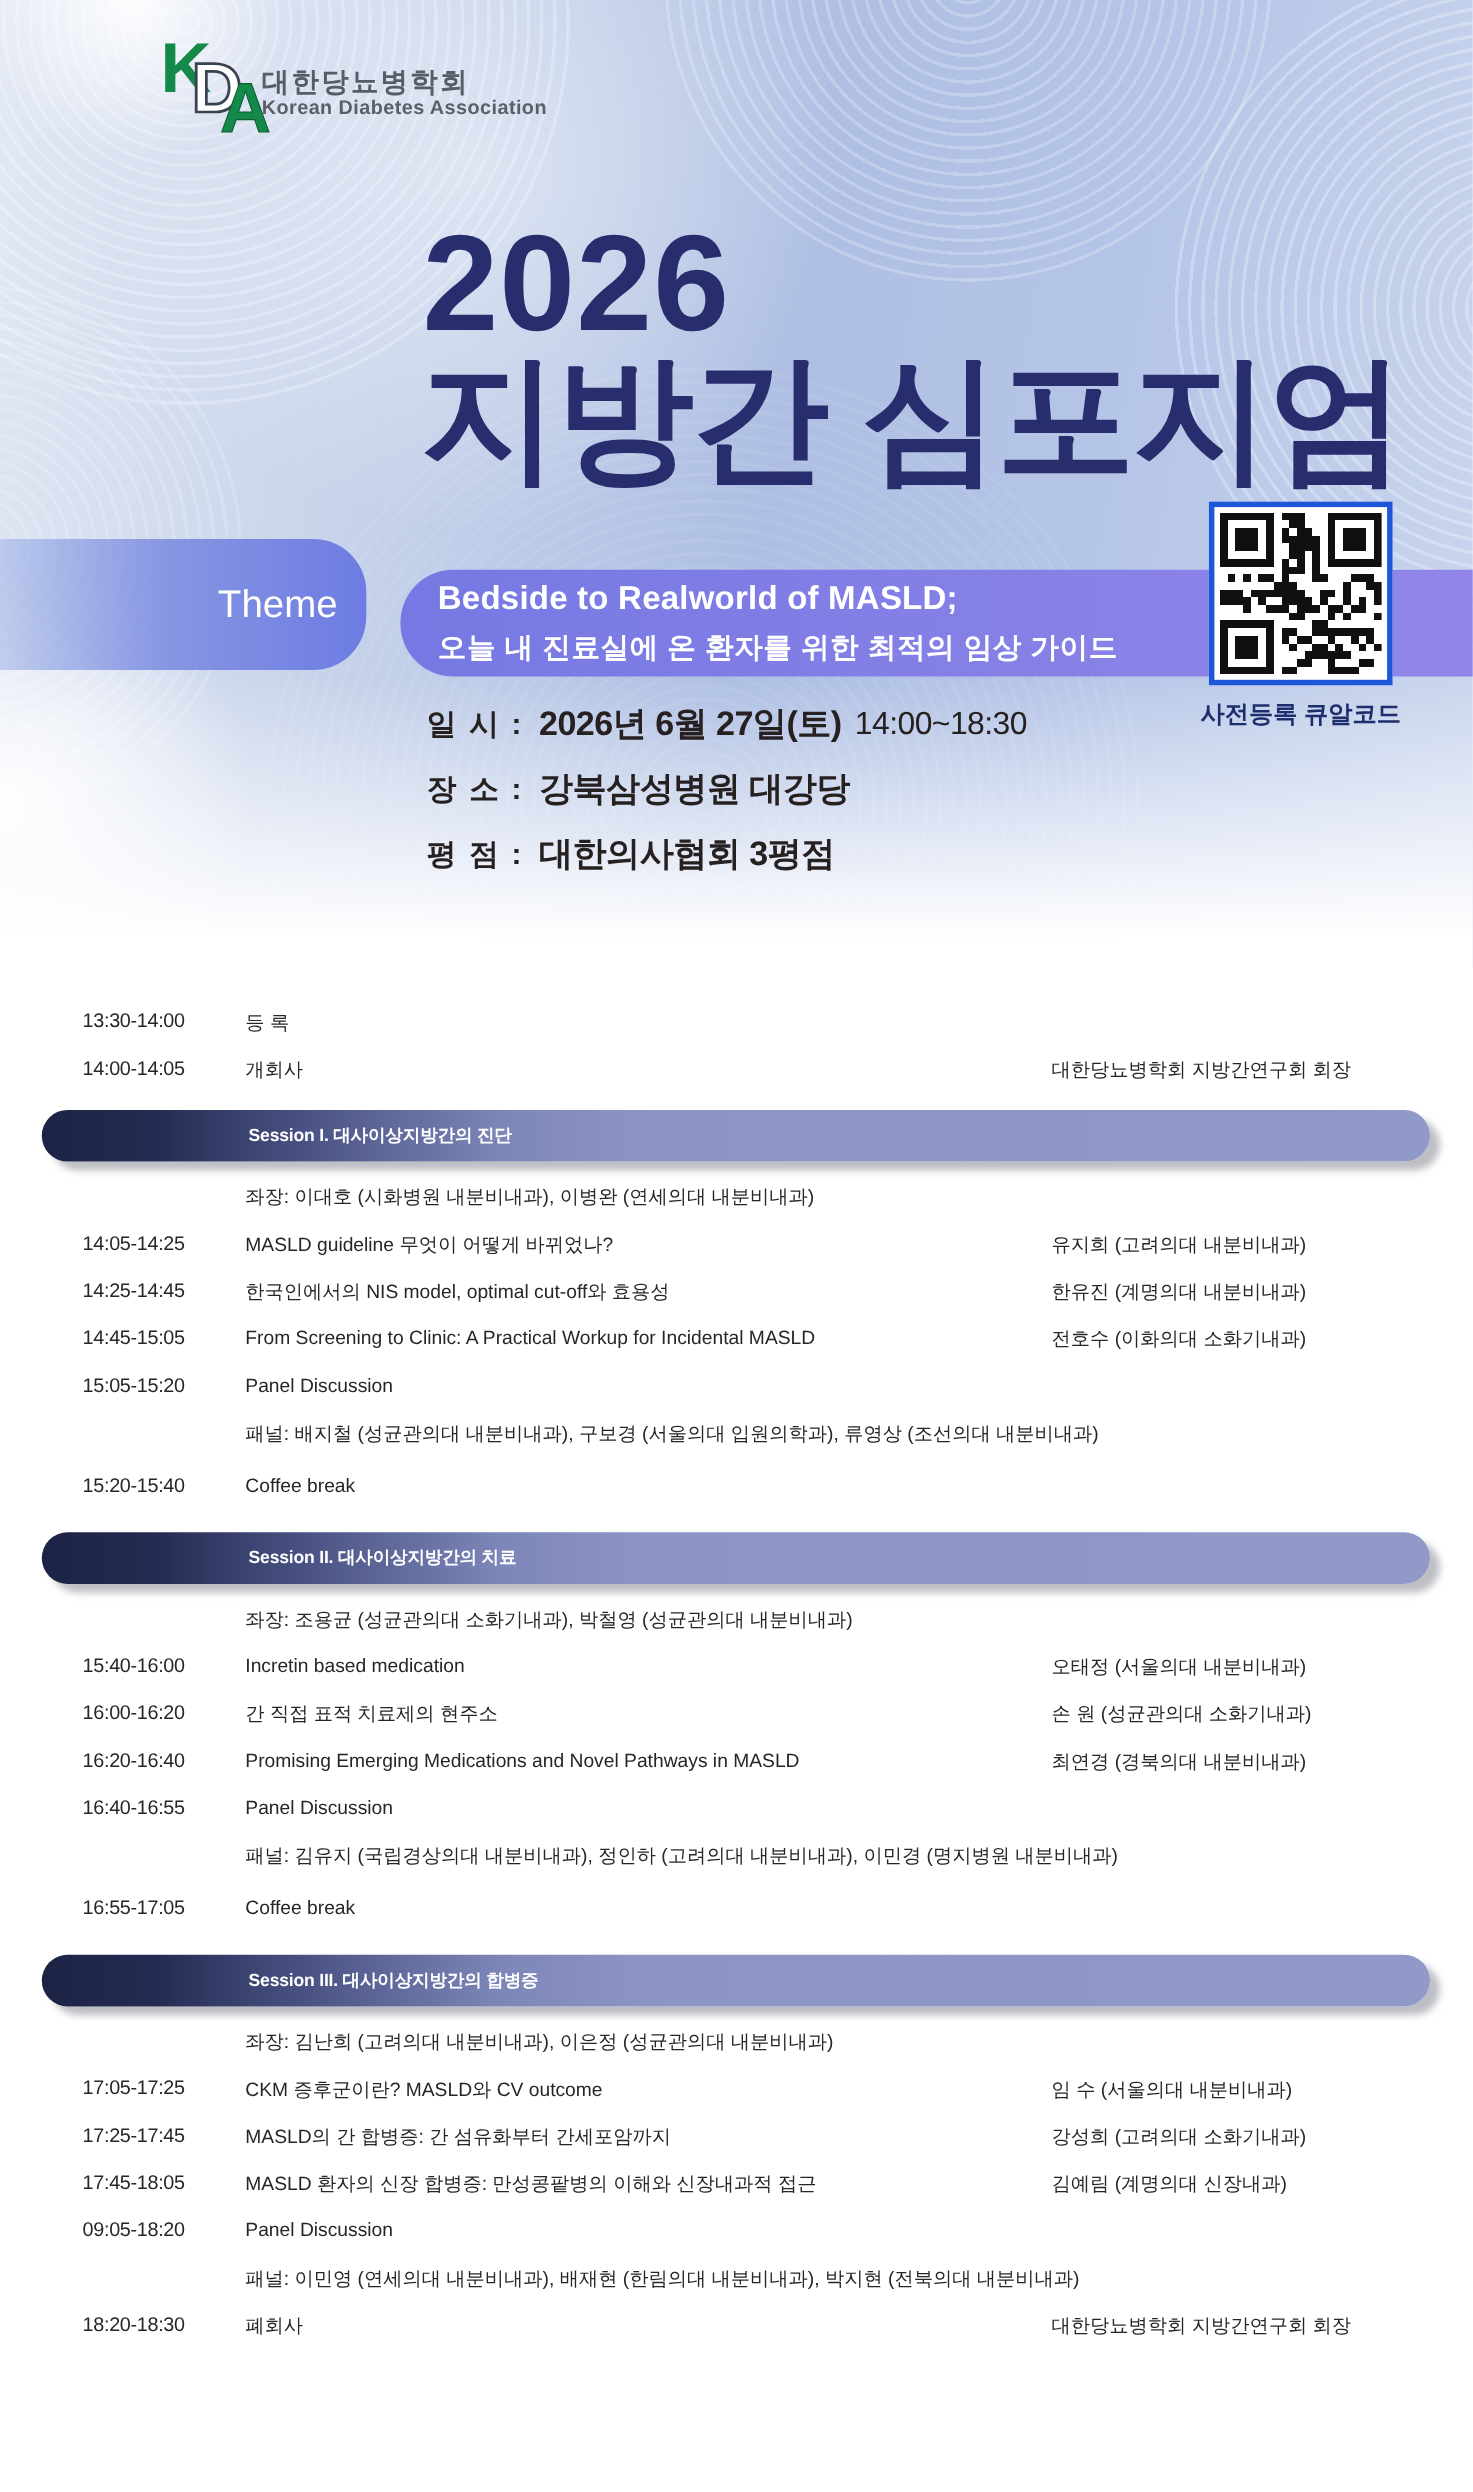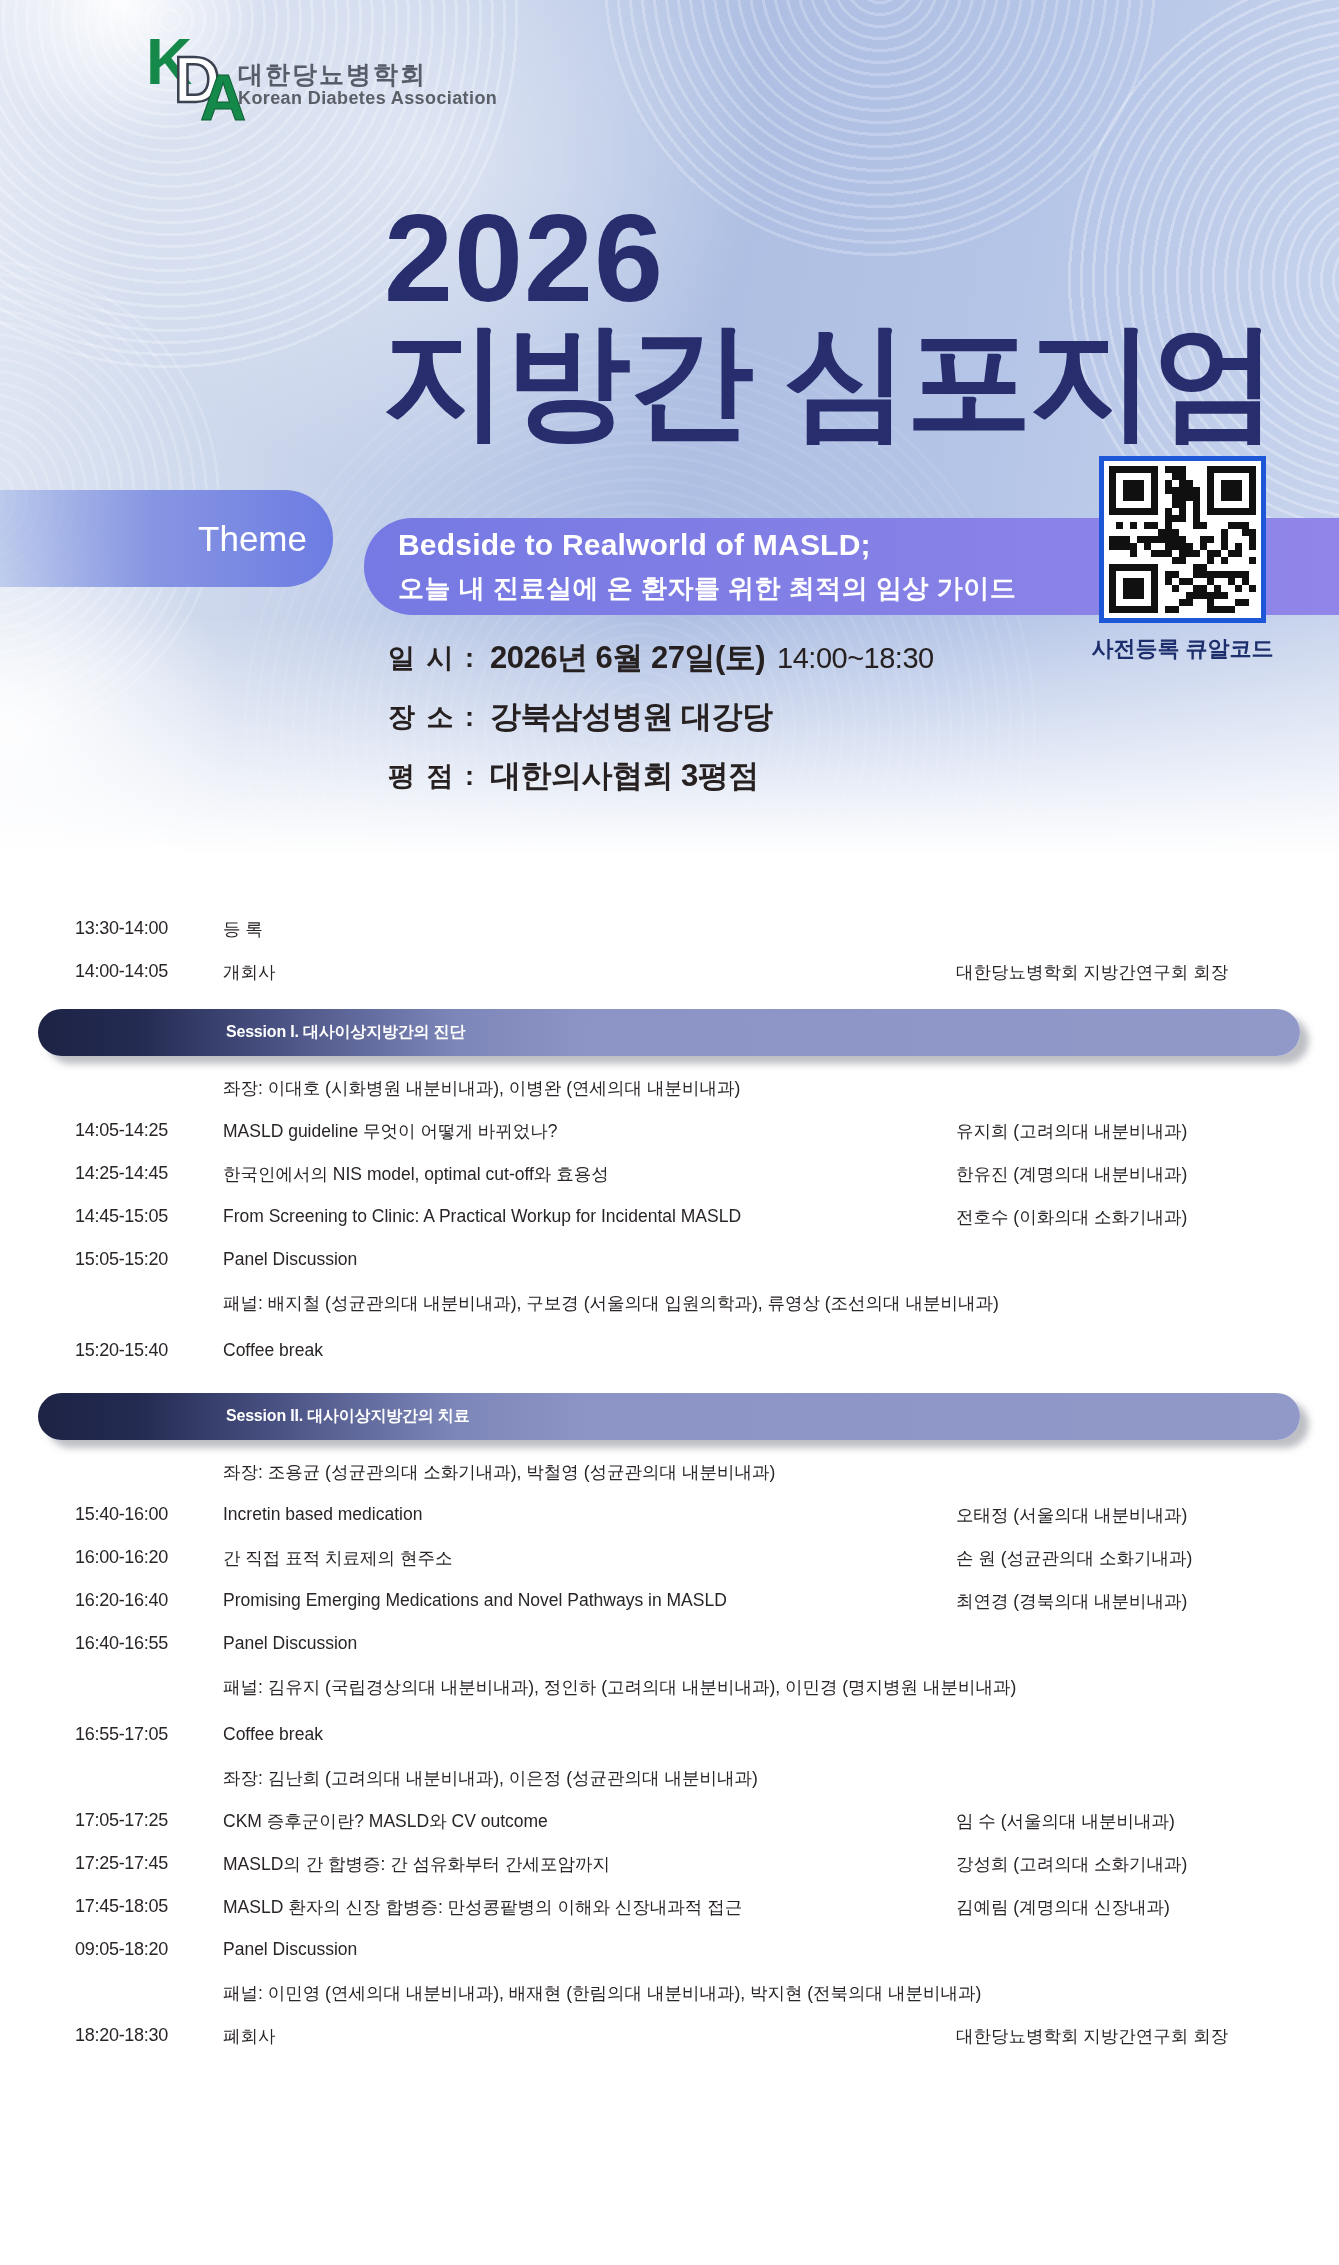--- a/index.html
+++ b/index.html
@@ -40,21 +40,21 @@
   .logo-org-en { position:absolute; left:238px; top:88px; font-size:18px; font-weight:700;
                  color:#5b6068; letter-spacing:.4px; white-space:nowrap; }
 
   
   .title-year { position:absolute; left:384px; top:196px; z-index:2;
     font-size:124px; font-weight:800; color:#282d6e; line-height:1; letter-spacing:1px; }
   .title-name { position:absolute; left:382px; top:318px; z-index:2;
     font-size:126px; font-weight:800; color:#282d6e; line-height:1; letter-spacing:-3px; white-space:nowrap; }
 
   
-  .theme-label-pill { position:absolute; left:0; top:490px; width:333px; height:97px; z-index:2;
+  .theme-label-pill { position:absolute; left:0; top:490px; width:333px; height:119px; z-index:2;
     border-radius:0 48px 48px 0;
     background:linear-gradient(90deg, rgba(158,179,230,.55) 0%, #8796e2 45%, #6d7ce2 100%);
     display:flex; align-items:center; justify-content:flex-end; padding-right:26px; }
   .theme-label-pill span { color:#fff; font-size:35px; font-weight:500; }
   .theme-band { position:absolute; left:364px; top:518px; width:975px; height:97px; z-index:1;
     border-radius:48px 0 0 48px;
     background:linear-gradient(90deg,#7679e3 0%,#8580e6 55%,#9185e9 100%);
     display:flex; flex-direction:column; justify-content:center; padding-left:34px; }
   .theme-line1 { color:#fff; font-size:30px; font-weight:700; letter-spacing:.2px; }
   .theme-line2 { color:#fff; font-size:26px; font-weight:700; margin-top:9px; letter-spacing:.5px; }
@@ -444,20 +444,23 @@
           <div class="c-time">16:40-16:55</div>
           <div class="c-title">Panel Discussion</div>
           <div class="c-speaker"></div>
         </div>
         <div class="note-row">패널: 김유지 (국립경상의대 내분비내과), 정인하 (고려의대 내분비내과), 이민경 (명지병원 내분비내과)</div>
         <div class="t-row coffee">
           <div class="c-time">16:55-17:05</div>
           <div class="c-title">Coffee break</div>
           <div class="c-speaker"></div>
         </div>
+        <div class="session-bar after-coffee">
+          <span>Session III. 대사이상지방간의 합병증</span>
+        </div>
         <div class="note-row">좌장: 김난희 (고려의대 내분비내과), 이은정 (성균관의대 내분비내과)</div>
         <div class="t-row">
           <div class="c-time">17:05-17:25</div>
           <div class="c-title">CKM 증후군이란? MASLD와 CV outcome</div>
           <div class="c-speaker">임  수 (서울의대 내분비내과)</div>
         </div>
         <div class="t-row">
           <div class="c-time">17:25-17:45</div>
           <div class="c-title">MASLD의 간 합병증: 간 섬유화부터 간세포암까지</div>
           <div class="c-speaker">강성희 (고려의대 소화기내과)</div>

